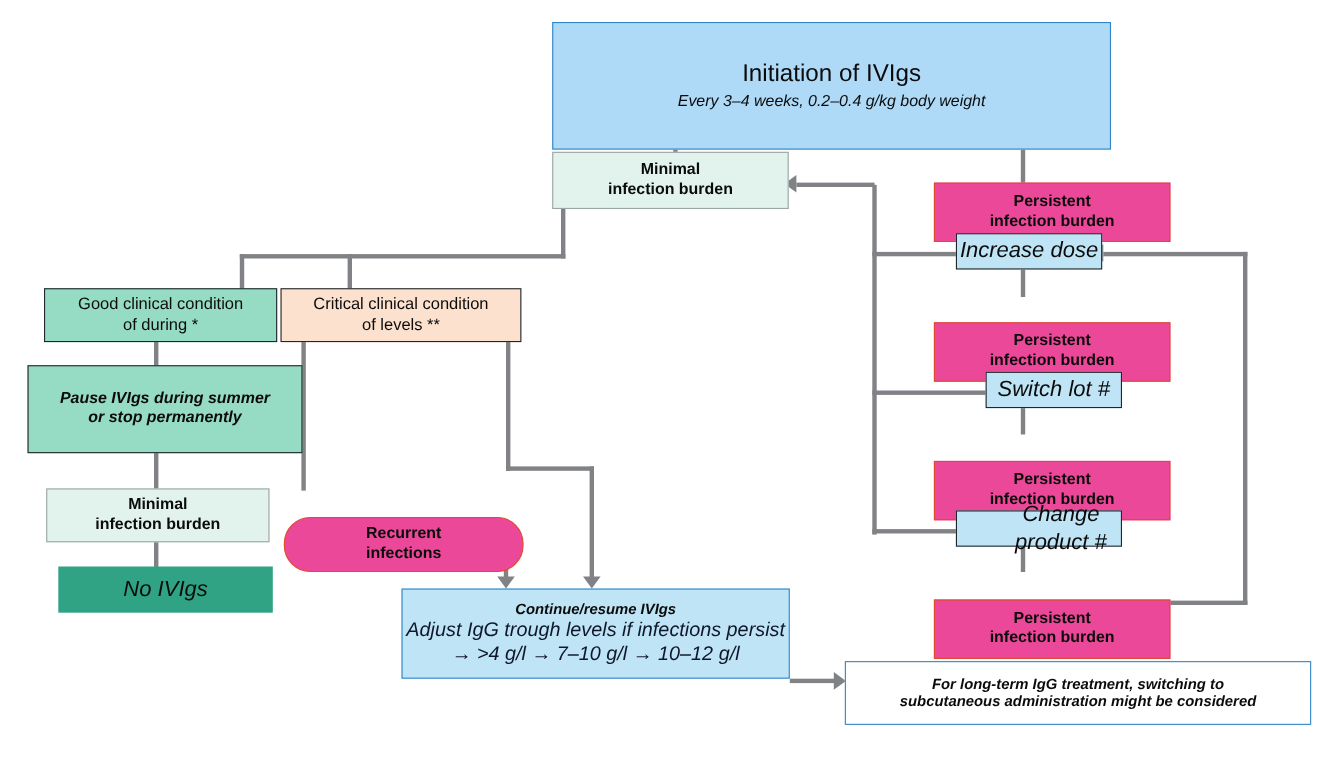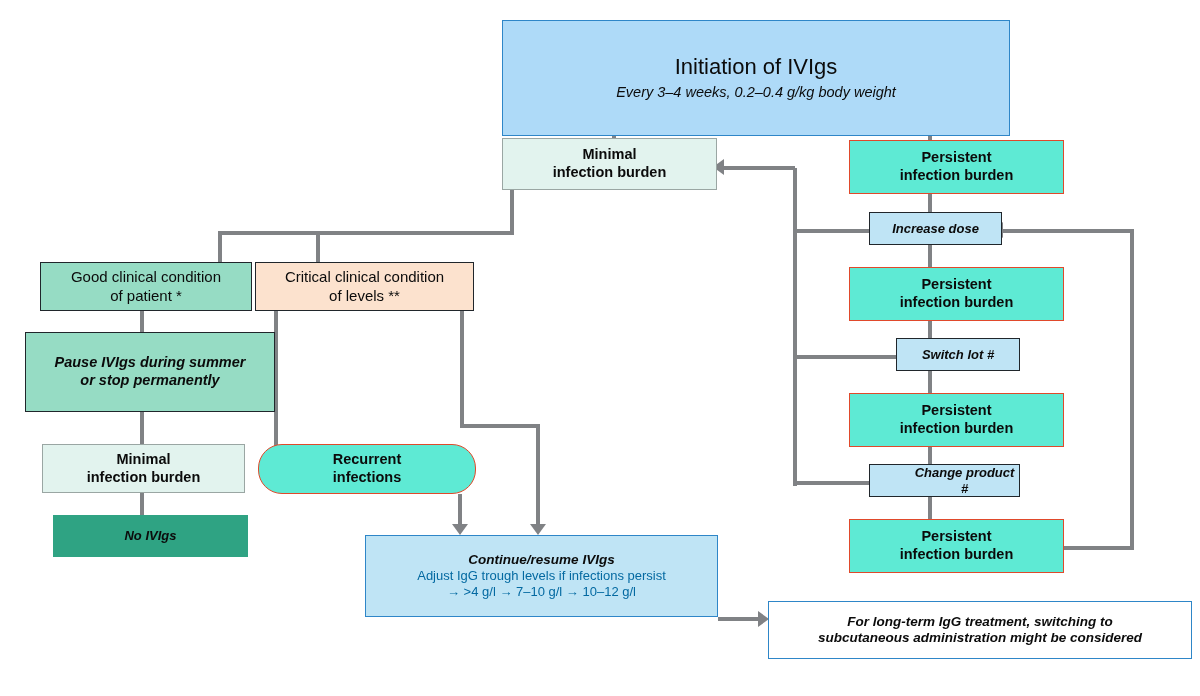--- a/index.html
+++ b/index.html
@@ -20,36 +20,36 @@
   }
   .node .l1{display:block;}
   .node .l2{display:block;}
   .node .l3{display:block;}
 
   
   .n-blue-main{background:#AEDAF8;border:1.6px solid #2E86C8;}
   .n-blue-soft{background:#BFE4F5;border:1.6px solid #2E86C8;}
   .n-blue-act {background:#BFE4F5;border:1.6px solid #20262b;}
   .n-blue-note{background:#ffffff;border:1.6px solid #2E86C8;}
-  .n-pink     {background:#5eead4;border:1.6px solid #E0492B;}
+  .n-pink     {background:#ec4899;border:1.6px solid #E0492B;margin-top:26px;}
   .n-mint     {background:#E2F3EE;border:1.6px solid #9aa6a3;}
   .n-green    {background:#96DCC4;border:1.8px solid #20262b;}
   .n-green-md {background:#96DCC4;border:1.8px solid #20262b;}
   .n-green-dk {background:#2FA383;border:none;}
   .n-peach    {background:#FCE2CE;border:1.8px solid #20262b;}
 
   
   .t-title   {font-size:22px;font-weight:400;color:#0b0b0b;}
   .t-sub     {font-size:14.5px;font-style:italic;font-weight:400;color:#0b0b0b;margin-top:3px;}
   .t-bold    {font-size:14.5px;font-weight:bold;color:#0b0b0b;}
   .t-plain   {font-size:15px;font-weight:400;color:#0b0b0b;}
   .t-bi      {font-size:14.5px;font-weight:bold;font-style:italic;color:#0b0b0b;}
-  .t-i       {font-size:13px;font-style:italic;font-weight:700;color:#0b0b0b;}
+  .t-i       {font-size:20px;font-style:italic;font-weight:400;color:#0b0b0b;}
   .t-bi-sm   {font-size:13.5px;font-weight:bold;font-style:italic;color:#0b0b0b;}
-  .t-i-sm    {font-size:13px;font-weight:400;color:#0369a1;}
+  .t-i-sm    {font-size:18px;font-style:italic;font-weight:400;color:#0f172a;}
 
   
   .lnk{position:absolute;background:#808285;z-index:1;}
   .lnk.h{height:4px;}
   .lnk.v{width:4px;}
   .arw{position:absolute;width:0;height:0;z-index:2;}
   .arw.down{border-left:8px solid transparent;border-right:8px solid transparent;border-top:11px solid #808285;}
   .arw.left{border-top:8px solid transparent;border-bottom:8px solid transparent;border-right:11px solid #808285;}
   .arw.right{border-top:8px solid transparent;border-bottom:8px solid transparent;border-left:11px solid #808285;}
 </style>
@@ -143,21 +143,21 @@
     <span class="t-i">Change product #</span>
   </div>
 
   <div class="node n-pink" style="left:849px;top:519px;width:215px;height:54px;">
     <span class="t-bold l1">Persistent</span>
     <span class="t-bold l2">infection burden</span>
   </div>
 
   <div class="node n-green" style="left:40px;top:262px;width:212px;height:49px;text-align:right;">
     <span class="t-plain l1">Good clinical condition</span>
-    <span class="t-plain l2">of patient *</span>
+    <span class="t-plain l2">of during *</span>
   </div>
 
   <div class="node n-peach" style="left:255px;top:262px;width:219px;height:49px;">
     <span class="t-plain l1">Critical clinical condition</span>
     <span class="t-plain l2">of levels **</span>
   </div>
 
   <div class="node n-green-md" style="left:25px;top:332px;width:250px;height:80px;">
     <span class="t-bi l1">Pause IVIgs during summer</span>
     <span class="t-bi l2">or stop permanently</span>

